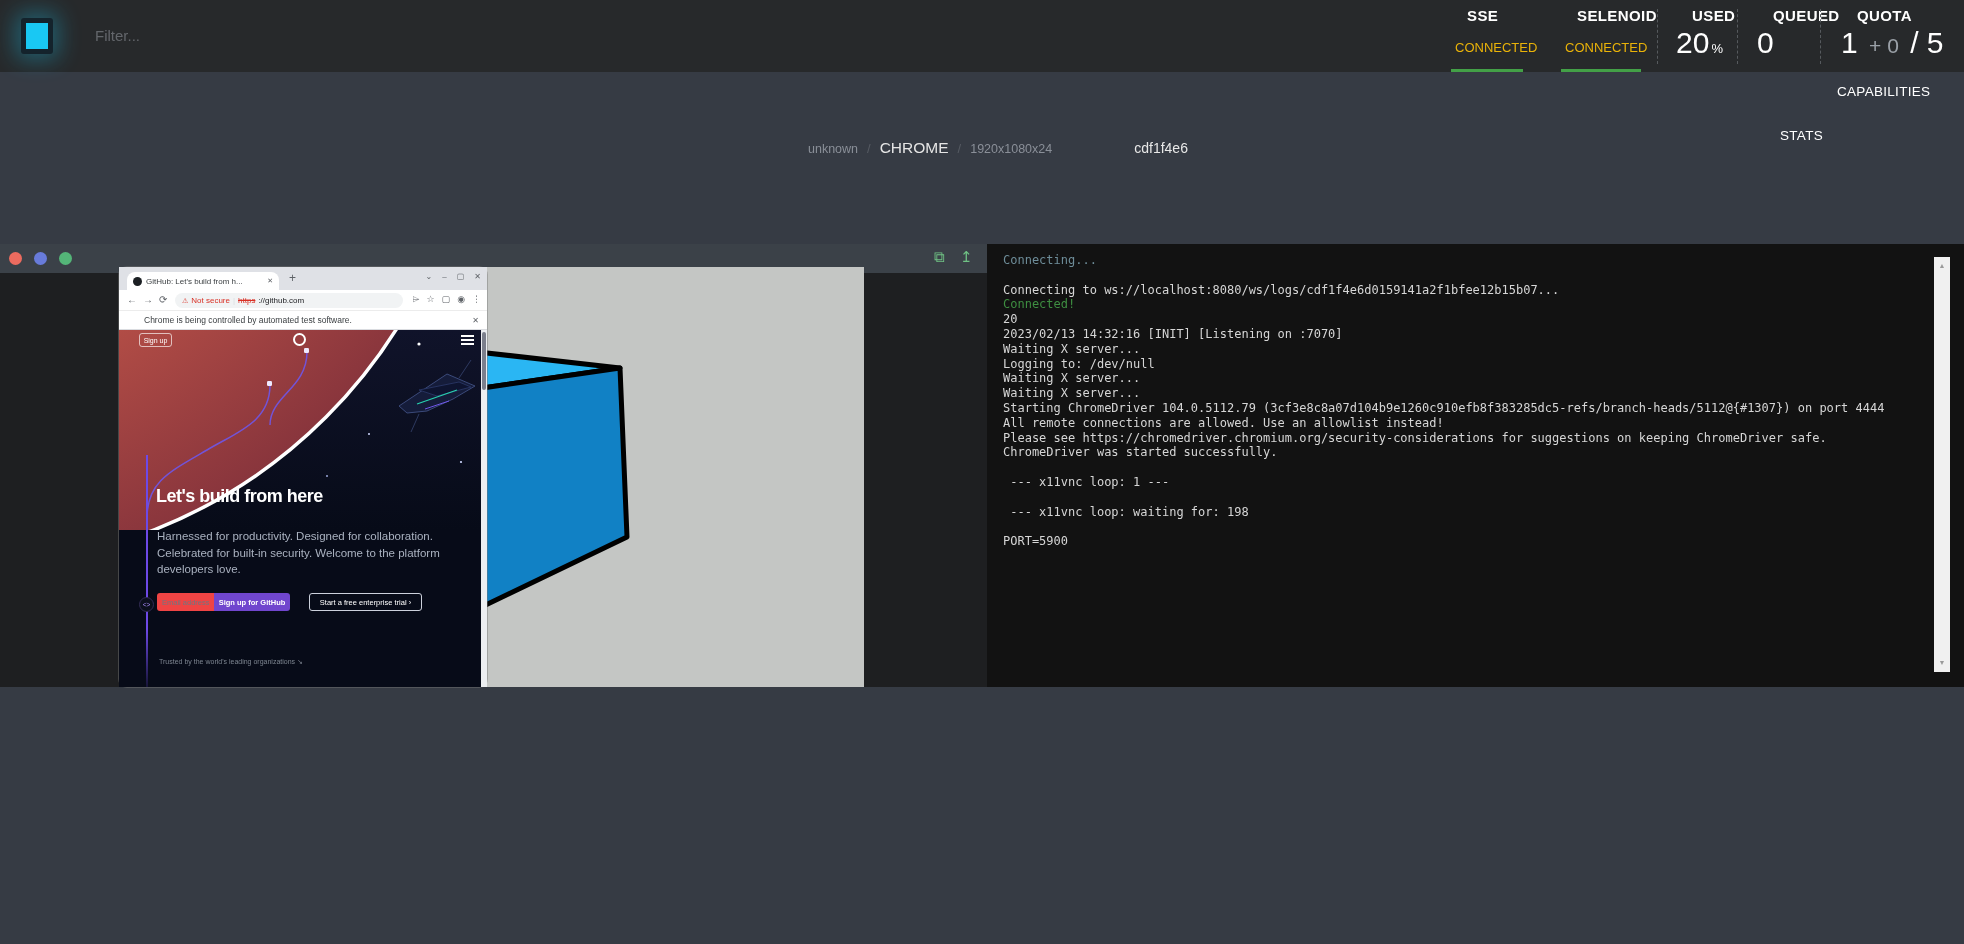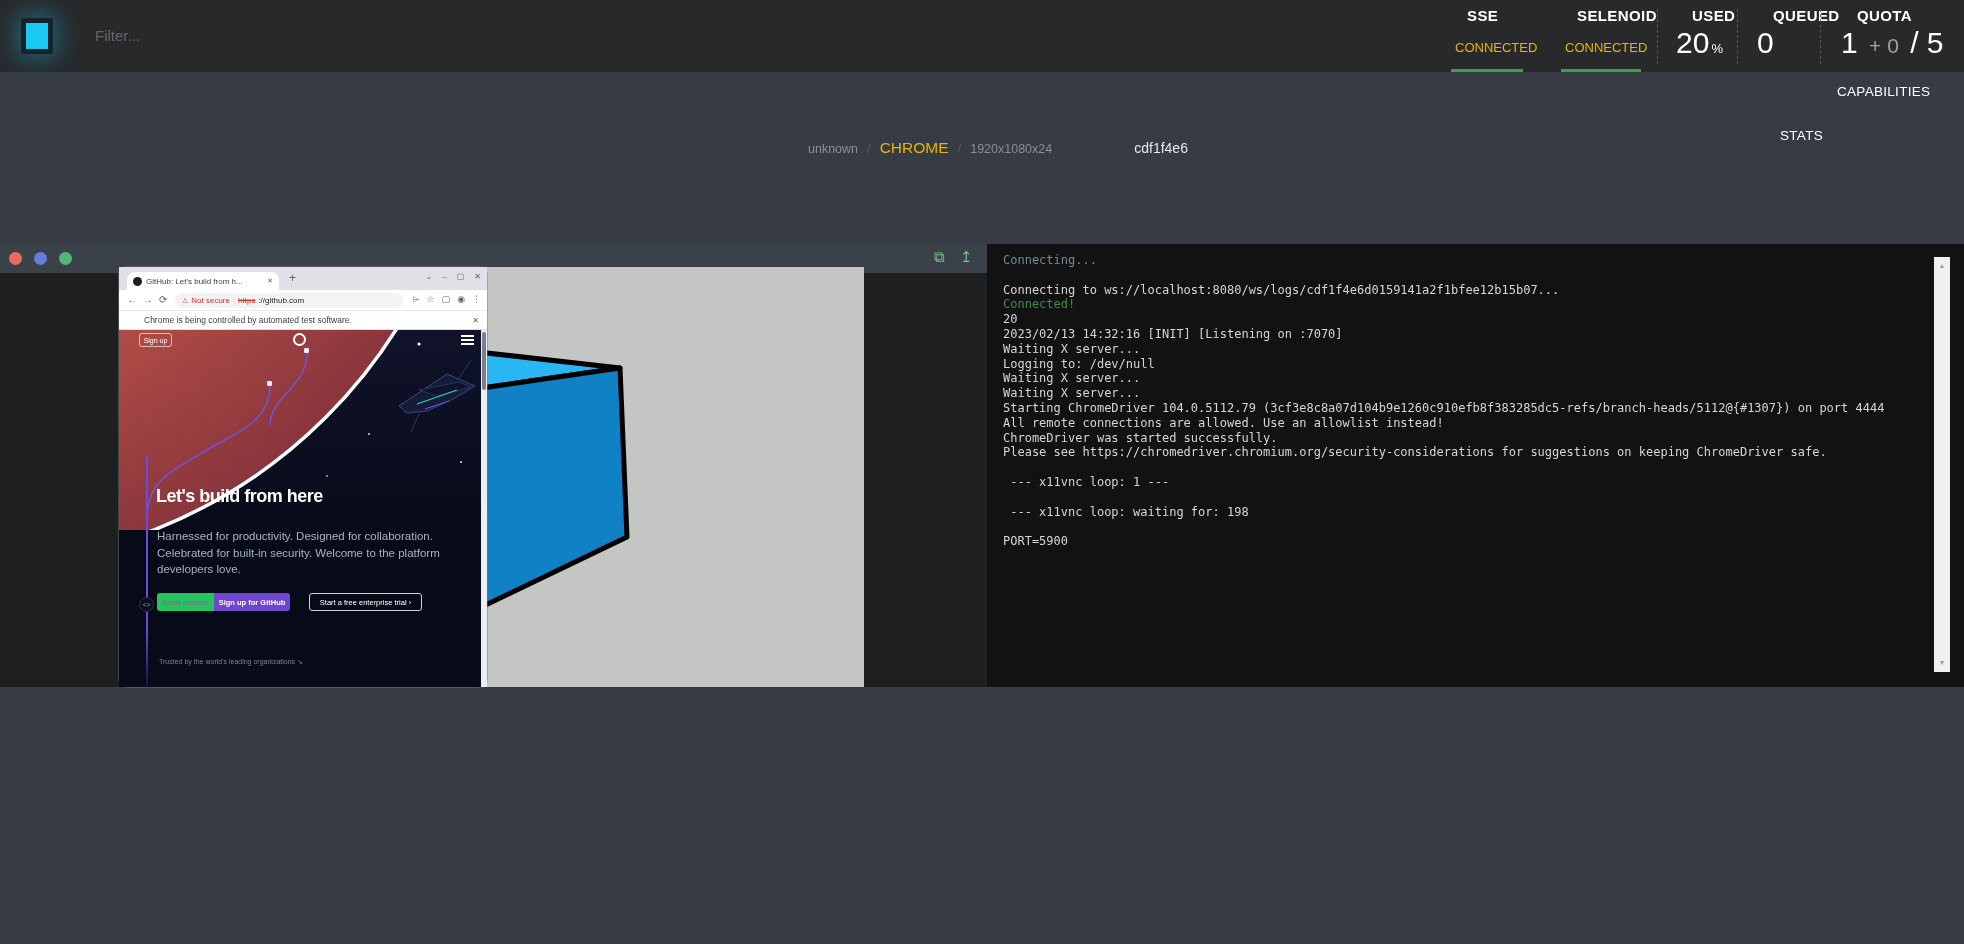--- a/index.html
+++ b/index.html
@@ -27,21 +27,21 @@
   .vdiv { position:absolute; top:9px; height:55px; border-left:1px dashed #565a5e; }
 
   
   .nav-tab { position:absolute; top:84px; font-size:13.5px; color:#fff; letter-spacing:.3px;
              cursor:pointer; white-space:nowrap; }
 
   
   .session-row { position:absolute; left:808px; top:139px; display:flex; align-items:baseline; cursor:pointer; }
   .session-user, .session-res { font-size:12.5px; color:#8a8f98; }
   .session-sep { font-size:13px; color:#565b63; margin:0 9px; }
-  .session-browser { font-size:15.5px; color:#eab308; }
+  .session-browser { font-size:15.5px; color:#e5e5e5; }
   .session-id { font-size:14px; color:#e8e8e8; margin-left:82px; }
 
   
   .panel-vnc { position:absolute; left:0; top:244px; width:987px; height:443px; background:#1e1f21; }
   .vnc-header { position:absolute; left:0; top:0; width:987px; height:29px; background:#3b4148; }
   .dot { position:absolute; top:8px; width:13px; height:13px; border-radius:50%; cursor:pointer; }
   .dot-close { left:9px;  background:#ec6b5f; }
   .dot-min   { left:34px; background:#687bda; }
   .dot-zoom  { left:59px; background:#54b578; }
   .hicon { position:absolute; top:4px; font-size:15px; color:#6fc284; cursor:pointer; }
@@ -91,21 +91,21 @@
                    font-size:7px; display:flex; align-items:center; justify-content:center; cursor:pointer; }
   .gh-logo { position:absolute; left:174px; top:3px; width:13px; height:13px; border:2.5px solid #fff;
              border-radius:50%; }
   .gh-burger { position:absolute; right:13px; top:5px; width:13px; cursor:pointer; }
   .gh-burger div { height:1.6px; background:#fff; margin-bottom:2.6px; }
   .gh-heading { position:absolute; left:37px; top:156px; font-size:18px; font-weight:800;
                 color:#ffffff; letter-spacing:-.5px; white-space:nowrap; }
   .gh-sub { position:absolute; left:38px; top:198px; width:295px; font-size:11.5px;
             line-height:16.5px; color:#aab2c0; }
   .gh-emailrow { position:absolute; left:38px; top:263px; display:flex; align-items:center; }
-  .gh-email { width:57px; height:18px; border:none; outline:none; background:#22c55e;
+  .gh-email { width:57px; height:18px; border:none; outline:none; background:#ef4444;
               border-radius:3px 0 0 3px; font-size:7.5px; padding:0 5px; color:#24292f; }
   .gh-email::placeholder { color:#6e7781; }
   .gh-signup-btn { width:76px; height:18px; background:#7046ce; border-radius:0 3px 3px 0;
                    color:#fff; font-size:7.5px; font-weight:bold; display:flex; align-items:center;
                    justify-content:center; cursor:pointer; }
   .gh-trial-btn { margin-left:19px; width:113px; height:18px; border:1px solid #ccd1dc; border-radius:3px;
                   color:#fff; font-size:7.5px; display:flex; align-items:center; justify-content:center;
                   cursor:pointer; }
   .gh-trusted { position:absolute; left:40px; top:328px; font-size:7px; color:#7d8590; }
   .gh-vline { position:absolute; left:27px; top:125px; bottom:0; width:1.5px;
@@ -314,23 +314,23 @@
         <div class="log-line" data-kind="plain">Logging to: /dev/null</div>
 
         <div class="log-line" data-kind="plain">Waiting X server...</div>
 
         <div class="log-line" data-kind="plain">Waiting X server...</div>
 
         <div class="log-line" data-kind="plain">Starting ChromeDriver 104.0.5112.79 (3cf3e8c8a07d104b9e1260c910efb8f383285dc5-refs/branch-heads/5112@{#1307}) on port 4444</div>
 
         <div class="log-line" data-kind="plain">All remote connections are allowed. Use an allowlist instead!</div>
 
+        <div class="log-line" data-kind="plain">Please see https://chromedriver.chromium.org/security-considerations for suggestions on keeping ChromeDriver safe.</div>
+
         <div class="log-line" data-kind="plain">ChromeDriver was started successfully.</div>
-
-        <div class="log-line" data-kind="plain">Please see https://chromedriver.chromium.org/security-considerations for suggestions on keeping ChromeDriver safe.</div>
 
         <div class="log-line" data-kind="plain"></div>
 
         <div class="log-line" data-kind="plain"> --- x11vnc loop: 1 ---</div>
 
         <div class="log-line" data-kind="plain"></div>
 
         <div class="log-line" data-kind="plain"> --- x11vnc loop: waiting for: 198</div>
 
         <div class="log-line" data-kind="plain"></div>

